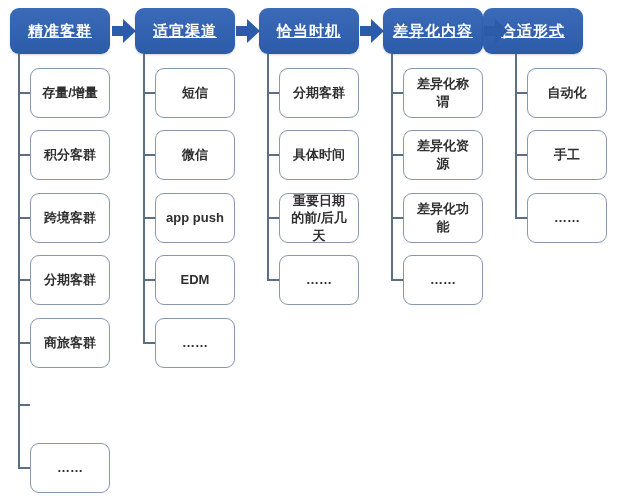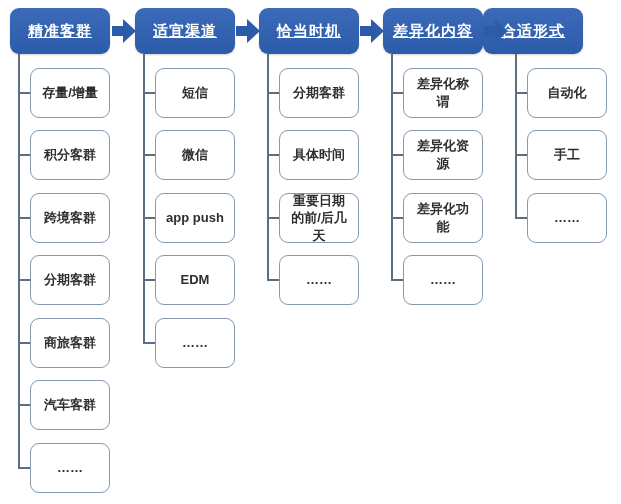--- a/index.html
+++ b/index.html
@@ -99,21 +99,20 @@
 
   <div class="stub sx4 s0"></div>
   <div class="stub sx4 s1"></div>
   <div class="stub sx4 s2"></div>
 
   <div class="node cx0 r0">存量/增量</div>
   <div class="node cx0 r1">积分客群</div>
   <div class="node cx0 r2">跨境客群</div>
   <div class="node cx0 r3">分期客群</div>
   <div class="node cx0 r4">商旅客群</div>
-  <div class="node cx0 r5">汽车客群</div>
   <div class="node cx0 r6">……</div>
 
   <div class="node cx1 r0">短信</div>
   <div class="node cx1 r1">微信</div>
   <div class="node cx1 r2">app push</div>
   <div class="node cx1 r3">EDM</div>
   <div class="node cx1 r4">……</div>
 
   <div class="node cx2 r0">分期客群</div>
   <div class="node cx2 r1">具体时间</div>

